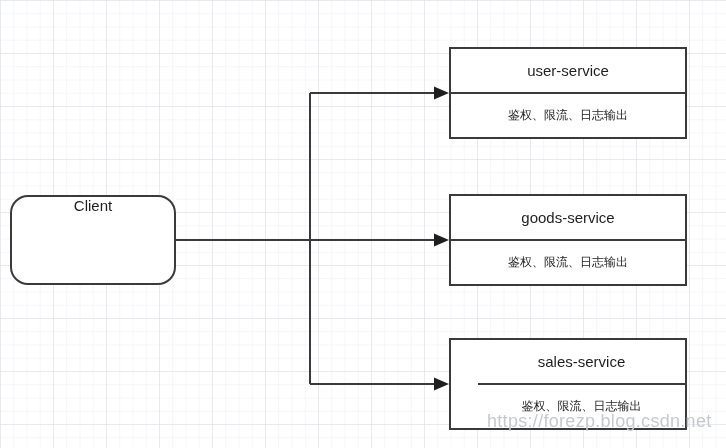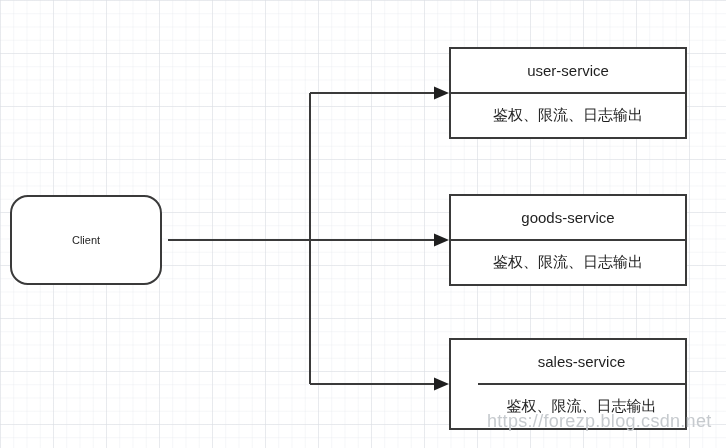--- a/index.html
+++ b/index.html
@@ -21,29 +21,28 @@
     background-size: 53px 53px, 53px 53px, 13.25px 13.25px, 13.25px 13.25px;
   }
   .connectors {
     position: absolute;
     left: 0; top: 0;
     z-index: 1;
   }
   .client-node {
     position: absolute;
     left: 10px; top: 195px;
-    width: 152px; height: 90px;
+    width: 166px; height: 90px;
     background: #ffffff;
     border: 2px solid #3a3a3a;
     border-radius: 18px;
     display: flex;
-    align-items: center;
     justify-content: center;
     z-index: 2;
-    font-size: 11px;
+    font-size: 15px;
   }
   .service-node {
     position: absolute;
     left: 449px;
     width: 238px; height: 92px;
     background: #ffffff;
     border: 2px solid #3a3a3a;
     display: flex;
     flex-direction: column;
     z-index: 2;
@@ -55,21 +54,21 @@
     align-items: center;
     justify-content: center;
     border-bottom: 2px solid #3a3a3a;
     font-size: 15px;
   }
   .service-node .service-features {
     flex: 1;
     display: flex;
     align-items: center;
     justify-content: center;
-    font-size: 15px;
+    font-size: 12px;
   }
   .node-user  { top: 47px; }
   .node-goods { top: 194px; }
   .node-sales { top: 338px; padding-left: 27px; }
   .watermark {
     position: absolute;
     left: 487px; top: 411px;
     z-index: 4;
     font-size: 18px;
     color: #c6cace;

